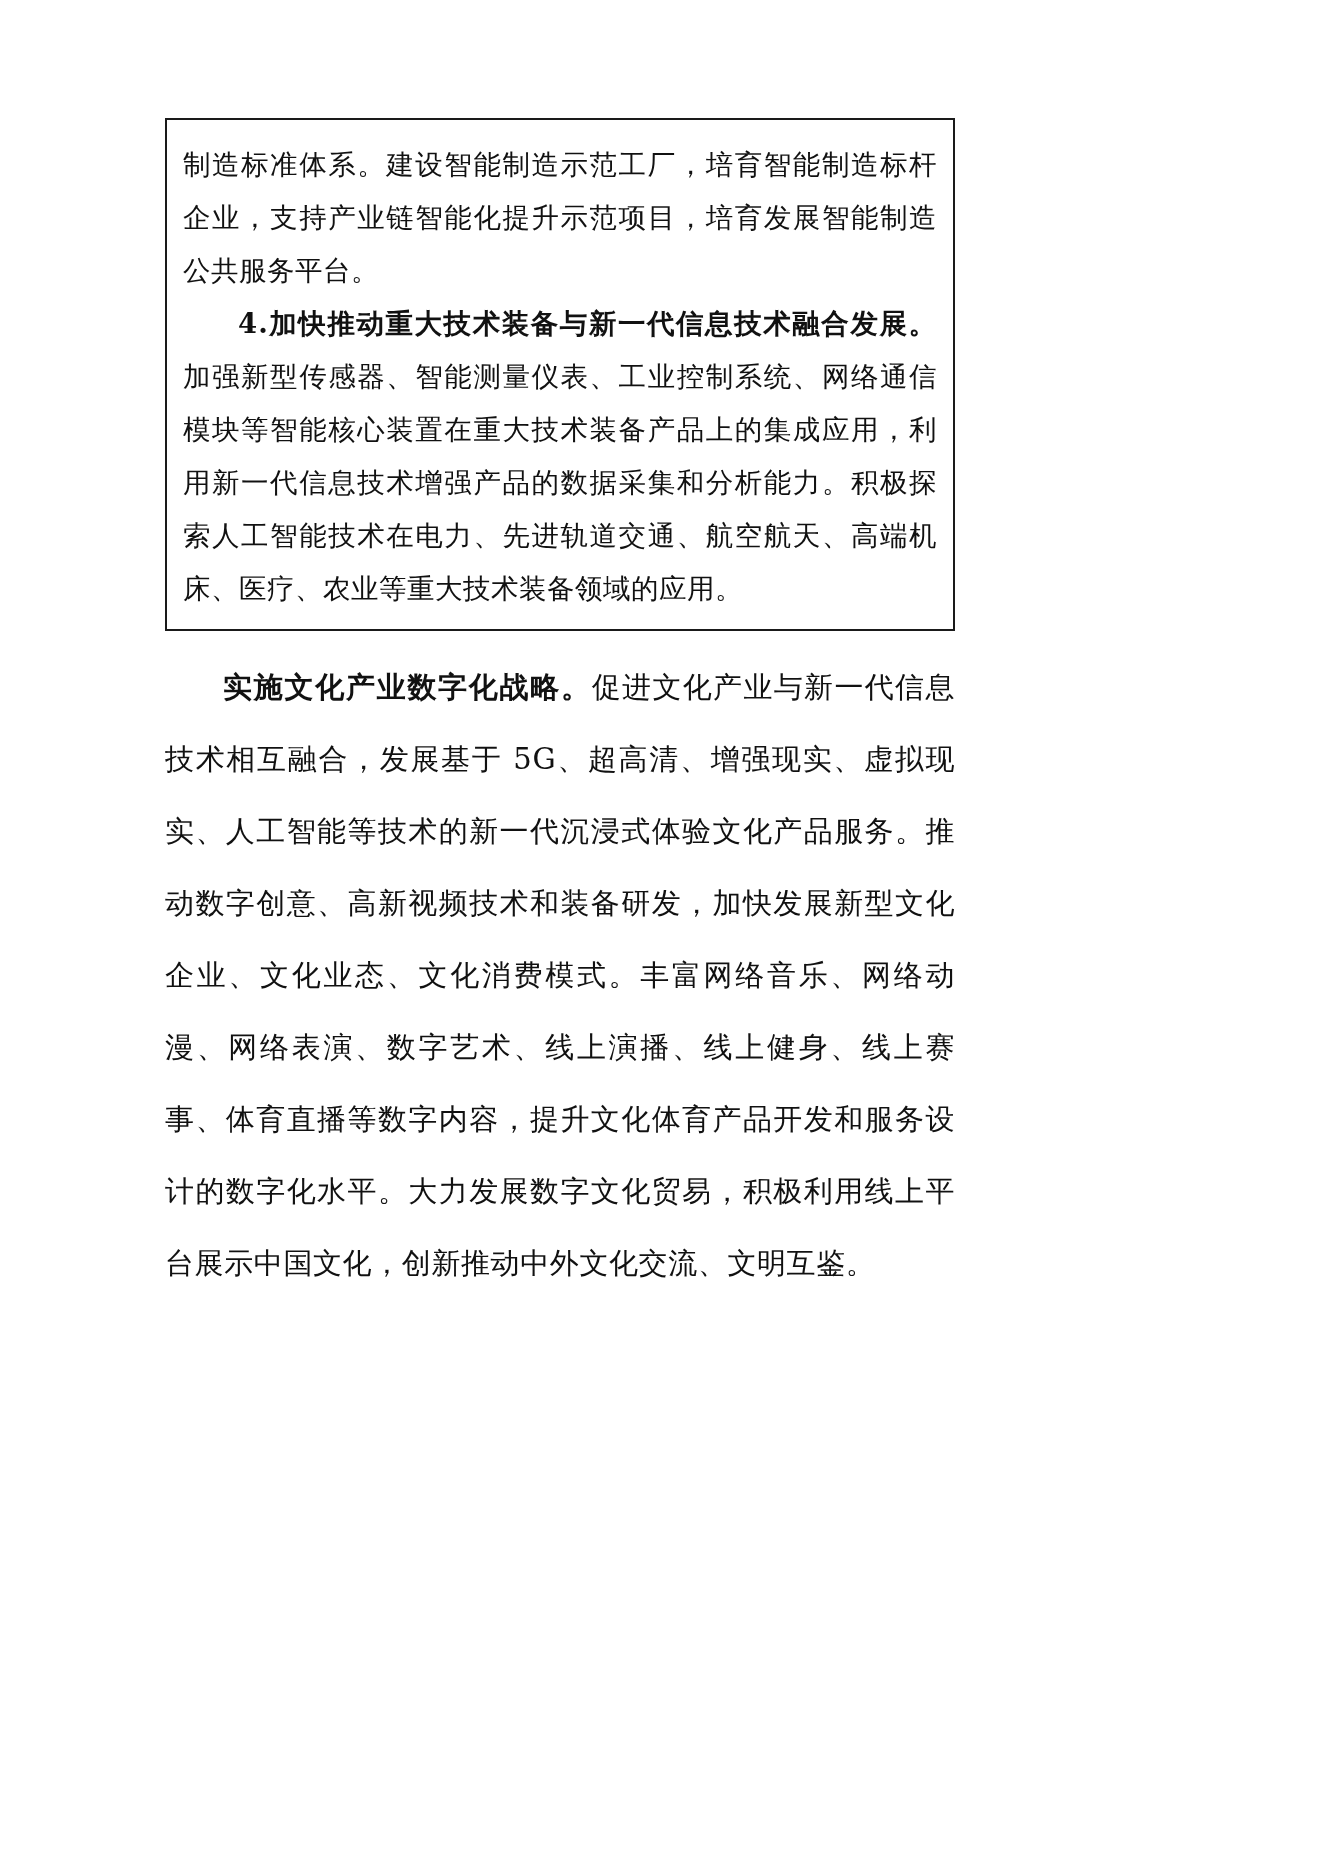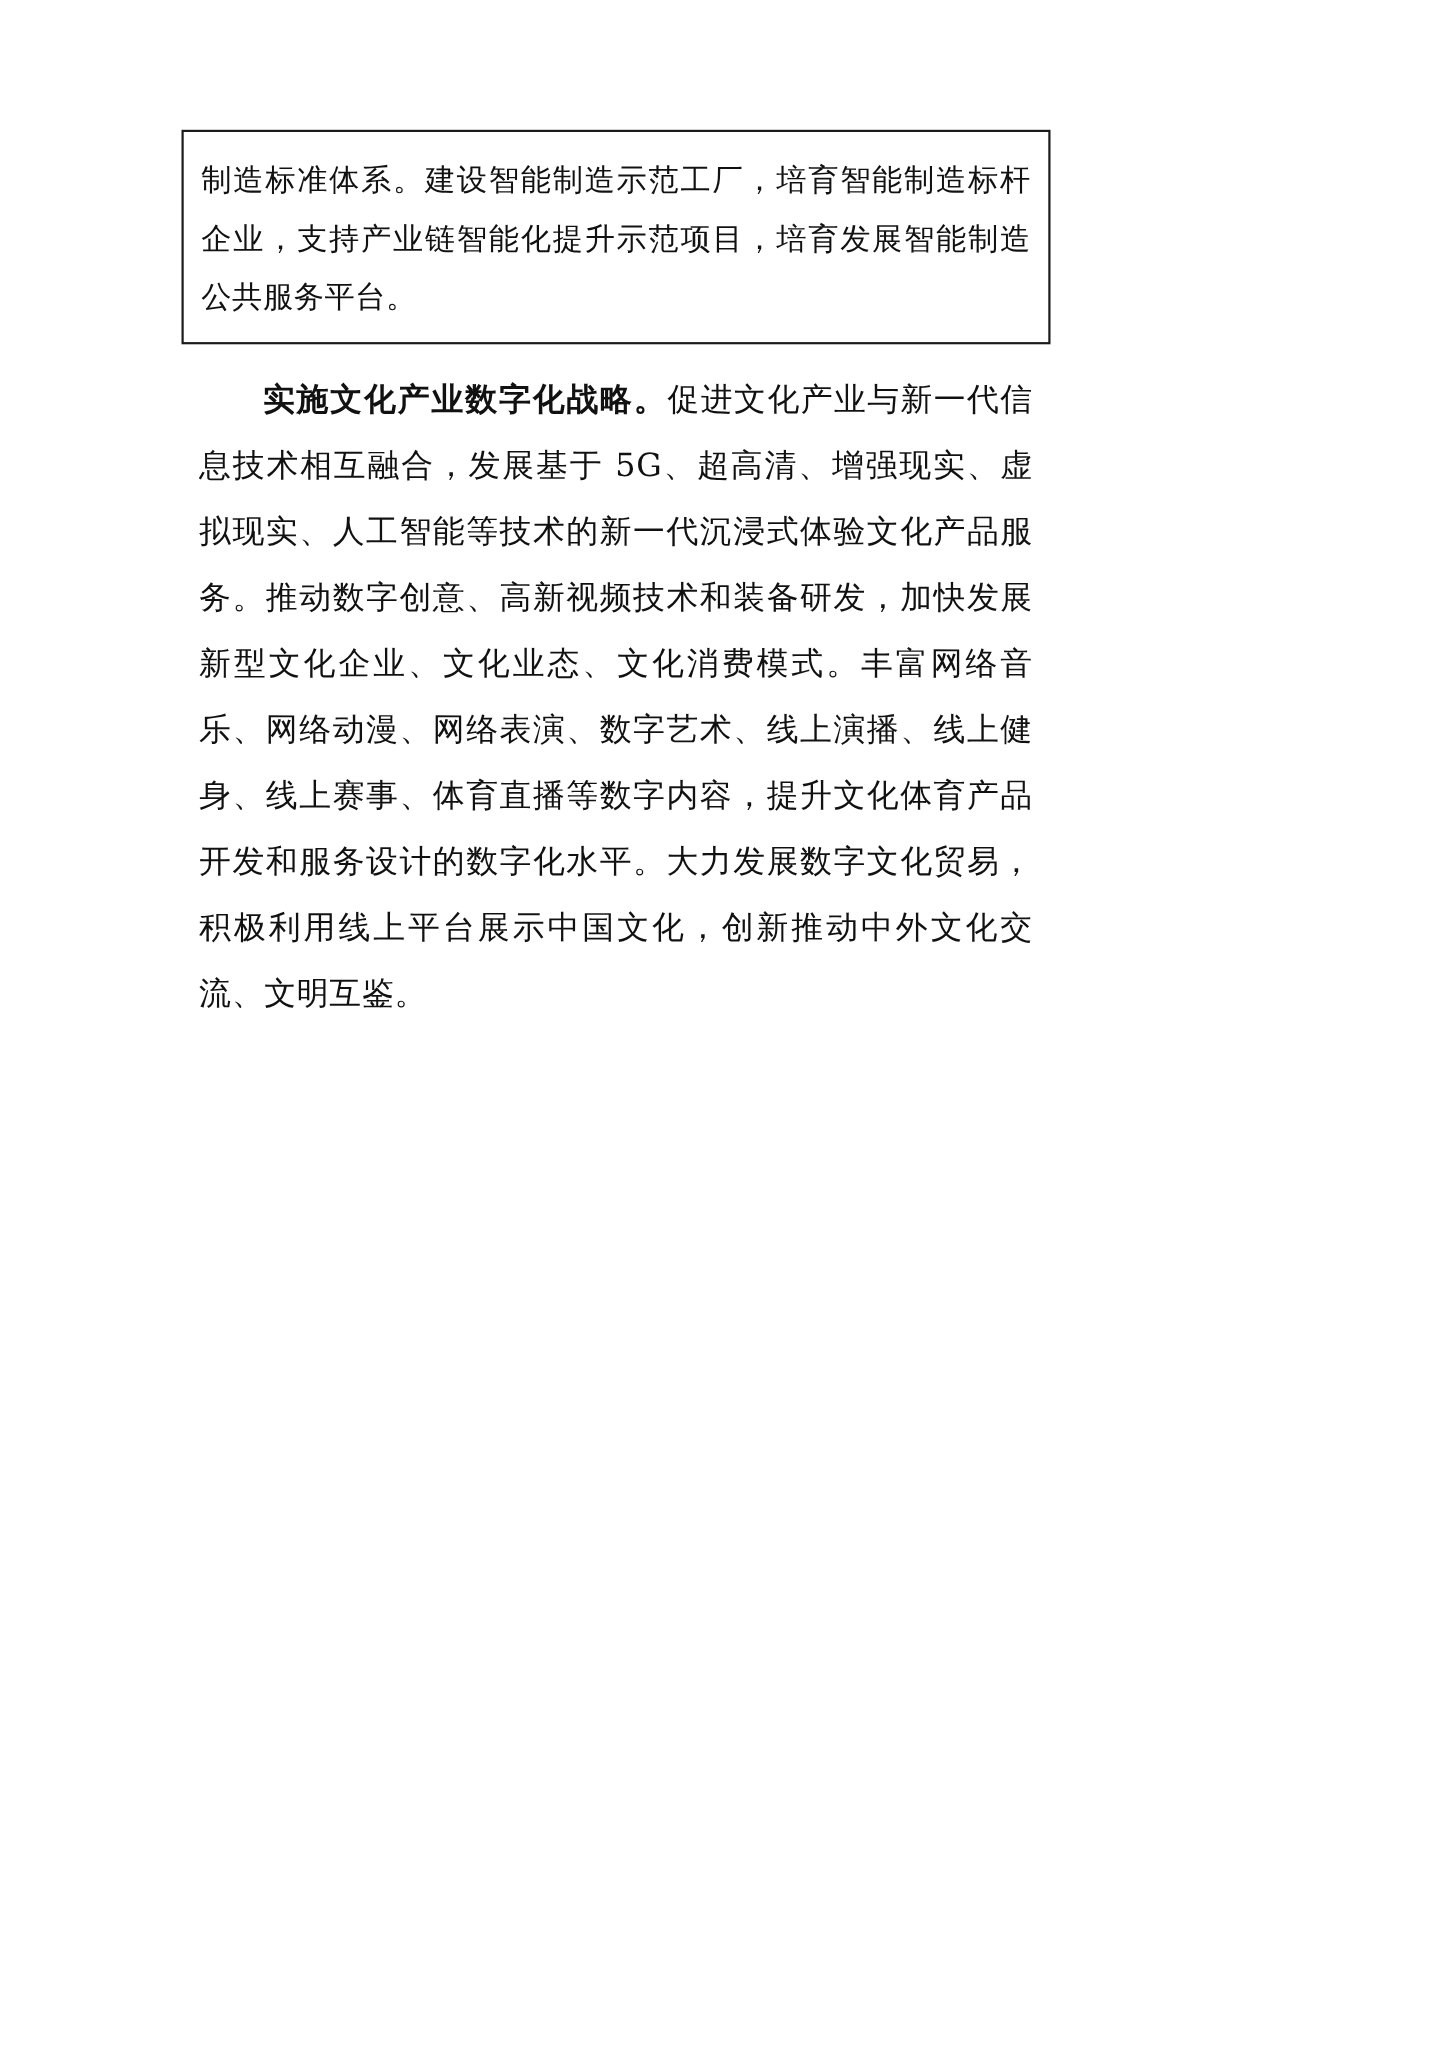--- a/index.html
+++ b/index.html
@@ -35,23 +35,23 @@
     line-height: 53px;
     letter-spacing: 0.5px;
     text-align: justify;
     text-justify: inter-ideograph;
     color: #111111;
   }
   .boxed p.indent {
     text-indent: 2em;
   }
   .body-para {
-    margin: 16px;
+    margin: 0;
     font-size: 29px;
-    line-height: 60px;
+    line-height: 72px;
     letter-spacing: 0.6px;
     text-align: justify;
     text-justify: inter-ideograph;
     text-indent: 2em;
     color: #111111;
   }
   .gap-after-box {
     margin-top: 20px;
   }
   .gap-between {
@@ -74,20 +74,21 @@
 </style>
 </head>
 <body>
 
 <div class="page">
 
   <div class="content">
 
     <div class="boxed">
       <p>制造标准体系。建设智能制造示范工厂，培育智能制造标杆企业，支持产业链智能化提升示范项目，培育发展智能制造公共服务平台。</p>
+      <p class="indent"><span class="lead">4.加快推动重大技术装备与新一代信息技术融合发展。</span><span>加强新型传感器、智能测量仪表、工业控制系统、网络通信模块等智能核心装置在重大技术装备产品上的集成应用，利用新一代信息技术增强产品的数据采集和分析能力。积极探索人工智能技术在电力、先进轨道交通、航空航天、高端机床、医疗、农业等重大技术装备领域的应用。</span></p>
     </div>
 
     <p class="body-para gap-after-box"><span class="lead">实施文化产业数字化战略。</span><span>促进文化产业与新一代信息技术相互融合，发展基于 5G、超高清、增强现实、虚拟现实、人工智能等技术的新一代沉浸式体验文化产品服务。推动数字创意、高新视频技术和装备研发，加快发展新型文化企业、文化业态、文化消费模式。丰富网络音乐、网络动漫、网络表演、数字艺术、线上演播、线上健身、线上赛事、体育直播等数字内容，提升文化体育产品开发和服务设计的数字化水平。大力发展数字文化贸易，积极利用线上平台展示中国文化，创新推动中外文化交流、文明互鉴。</span></p>
 
 
   </div>
 
   <div class="footer">28</div>
 
 </div>

